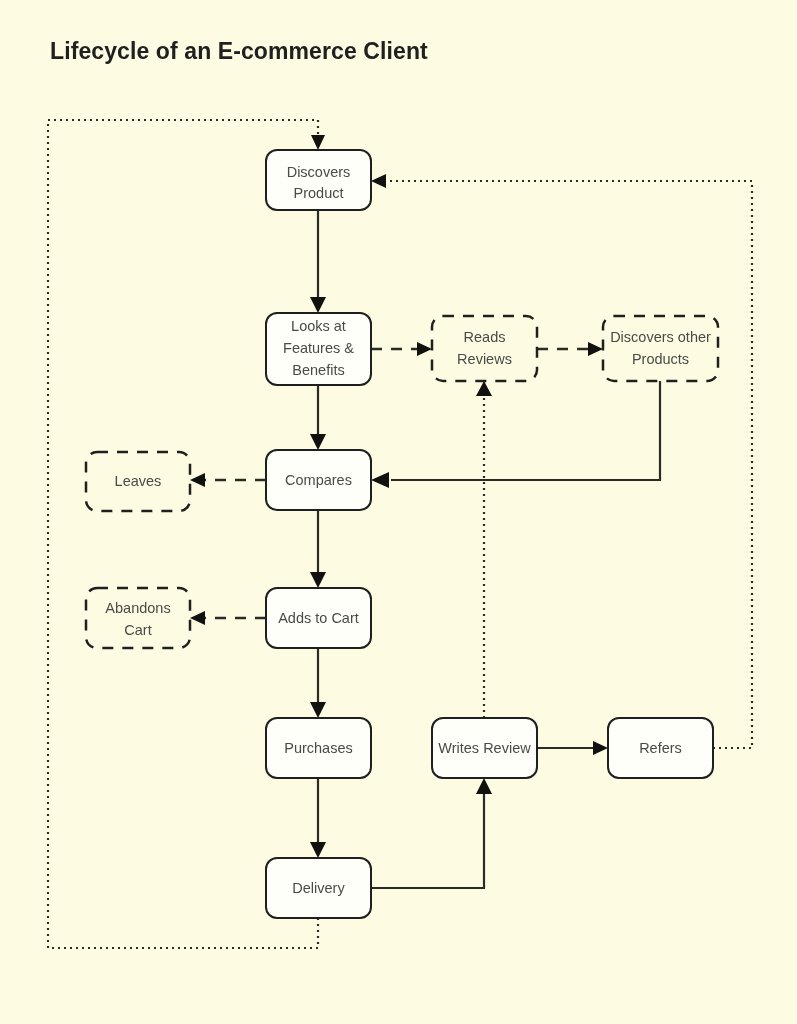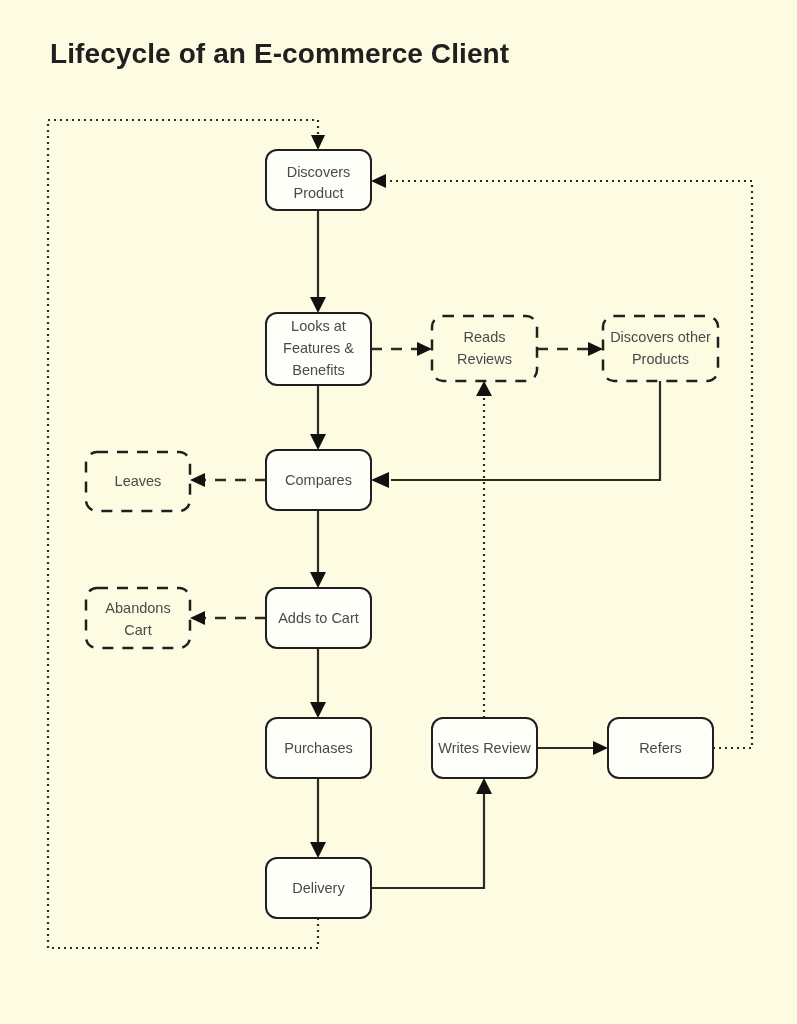--- a/index.html
+++ b/index.html
@@ -15,21 +15,21 @@
   }
   #canvas {
     position: relative;
     width: 797px;
     height: 1024px;
   }
   #title {
     position: absolute;
     left: 50px;
     top: 38px;
-    font-size: 28px;
+    font-size: 23px;
     font-weight: bold;
     color: #202020;
     letter-spacing: 0.1px;
   }
   #diagram {
     position: absolute;
     left: 0;
     top: 0;
   }
   .node-label {

